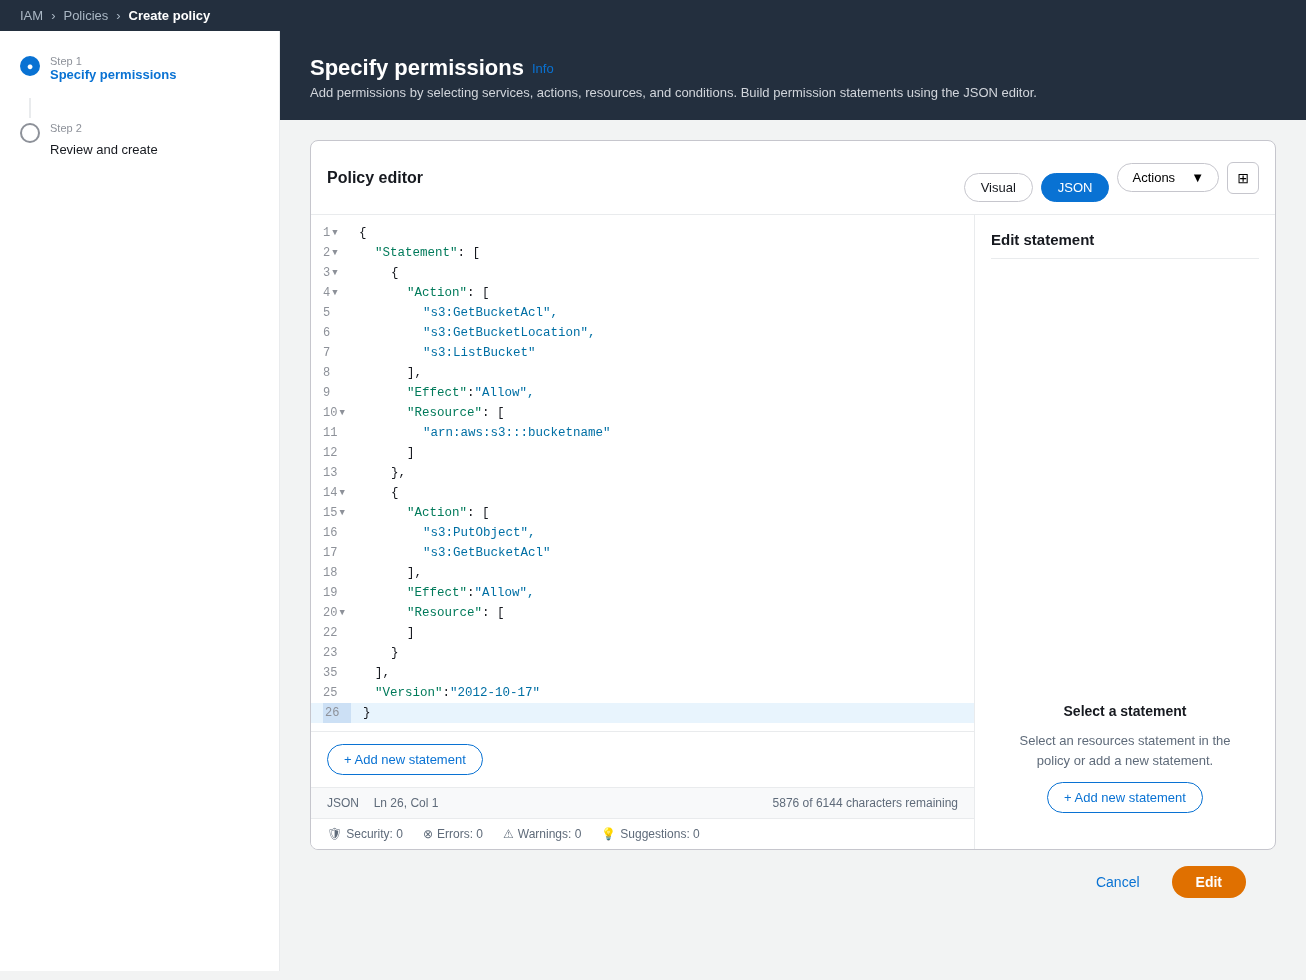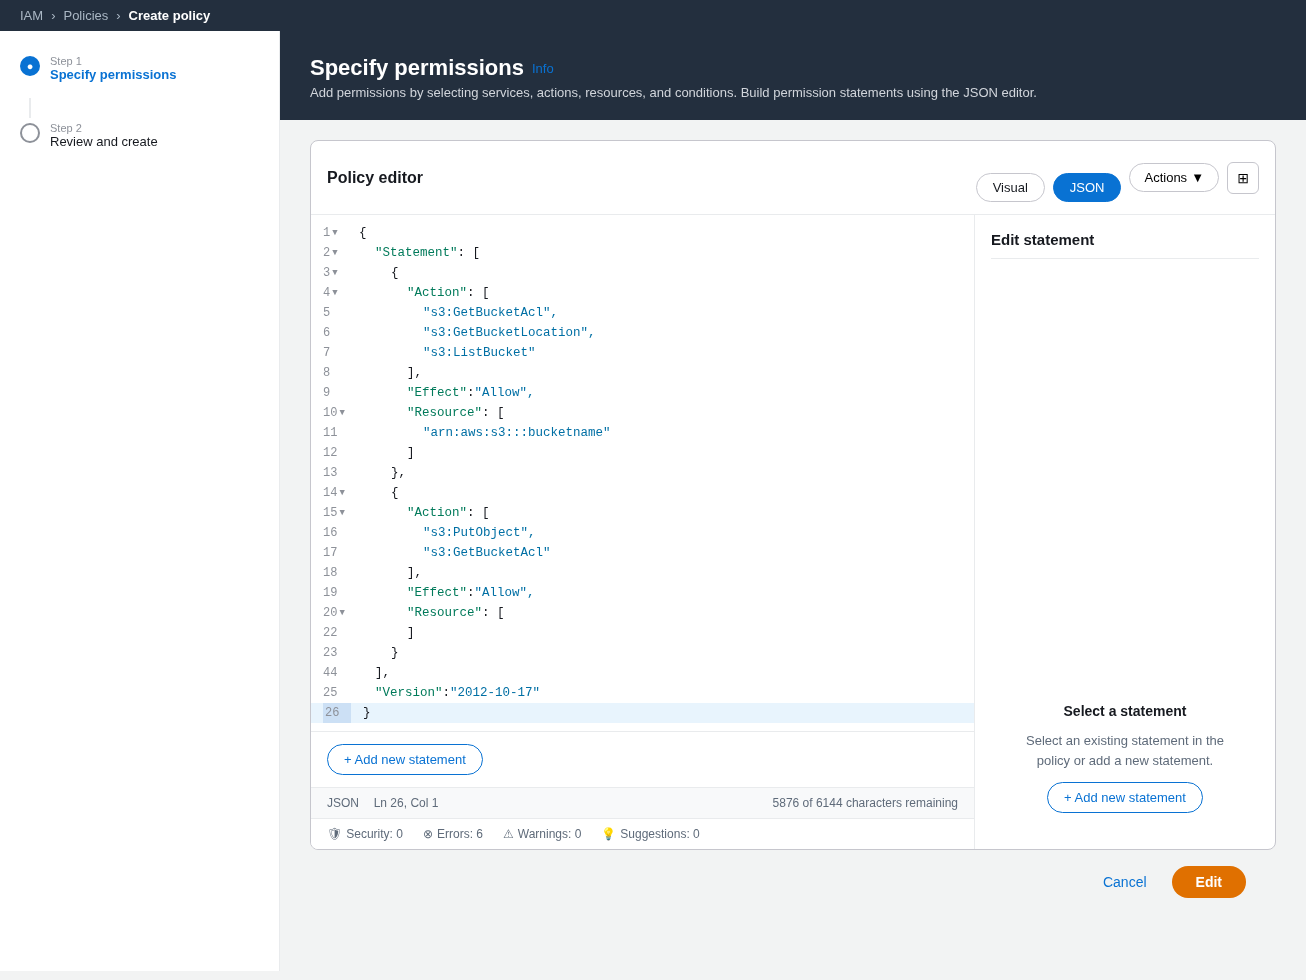--- a/index.html
+++ b/index.html
@@ -61,21 +61,21 @@
       border: 2px solid #0972d3;
     }
     .step-icon.inactive {
       background: #fff;
       border: 2px solid #8d9199;
       color: #8d9199;
     }
     .step-label-group { display: flex; flex-direction: column; }
     .step-number { font-size: 11px; color: #8d9199; }
     .step-name { font-size: 13px; font-weight: 600; color: #0972d3; }
-    .step-name.inactive { color: #16191f; font-weight: 400; }
+    .step-name.inactive { color: #16191f; font-weight: 400; margin-top: 8px; }
     .step-connector {
       width: 2px;
       height: 20px;
       background: #e9ebed;
       margin-left: 9px;
       margin-bottom: 4px;
     }
 
     
     .content {
@@ -146,21 +146,21 @@
       margin-top: 20px;
     }
     .tab-btn.active {
       background: #0972d3;
       color: #fff;
       border-color: #0972d3;
     }
     .actions-btn {
       display: flex;
       align-items: center;
-      gap: 4px;
+      gap: 16px;
       padding: 6px 14px;
       border-radius: 20px;
       border: 1px solid #c6c6cd;
       background: #fff;
       font-size: 13px;
       cursor: pointer;
     }
     .expand-btn {
       width: 32px;
       height: 32px;
@@ -314,21 +314,21 @@
       font-size: 13px;
       cursor: pointer;
     }
 
     
     .footer {
       display: flex;
       align-items: center;
       justify-content: flex-end;
       padding: 16px 30px;
-      gap: 5px;
+      gap: 12px;
       background: #f2f3f3;
     }
     .cancel-btn {
       padding: 8px 20px;
       border: none;
       background: transparent;
       color: #0972d3;
       font-size: 14px;
       cursor: pointer;
       text-decoration: none;
@@ -498,21 +498,21 @@
             </div>
             <div class="code-line">
               <span class="line-number">22</span>
               <span style="margin-left:48px" class="code-text">]</span>
             </div>
             <div class="code-line">
               <span class="line-number">23</span>
               <span style="margin-left:32px" class="code-text">}</span>
             </div>
             <div class="code-line">
-              <span class="line-number">44</span>
+              <span class="line-number">35</span>
               <span style="margin-left:16px" class="code-text">],</span>
             </div>
             <div class="code-line">
               <span class="line-number">25</span>
               <span style="margin-left:16px" class="code-key">"Version"</span>
               <span class="code-punct">: </span>
               <span class="code-string">"2012-10-17"</span>
             </div>
             <div class="code-line highlighted">
               <span class="line-number" style="background:#cce0f5;padding:0 2px;border-radius:0;">26</span>
@@ -534,39 +534,39 @@
             <div class="status-right">5876 of 6144 characters remaining</div>
           </div>
 
           <div class="lint-bar">
             <div class="lint-item">
               <span class="lint-icon">🛡</span>
               <span>Security: 0</span>
             </div>
             <div class="lint-item">
               <span class="lint-icon">⊗</span>
-              <span>Errors: 6</span>
+              <span>Errors: 0</span>
             </div>
             <div class="lint-item">
               <span class="lint-icon">⚠</span>
               <span>Warnings: 0</span>
             </div>
             <div class="lint-item">
               <span class="lint-icon">💡</span>
               <span>Suggestions: 0</span>
             </div>
           </div>
 
         </div>
 
         <div class="right-panel">
           <div class="right-panel-title">Edit statement</div>
           <div class="select-statement-box">
             <div class="select-stmt-title">Select a statement</div>
-            <div class="select-stmt-desc">Select an existing statement in the policy or add a new statement.</div>
+            <div class="select-stmt-desc">Select an resources statement in the policy or add a new statement.</div>
             <button class="add-new-stmt-btn">+ Add new statement</button>
           </div>
         </div>
 
       </div>
     </div>
 
     <div class="footer">
       <button class="cancel-btn">Cancel</button>
       <button class="next-btn">Edit</button>

